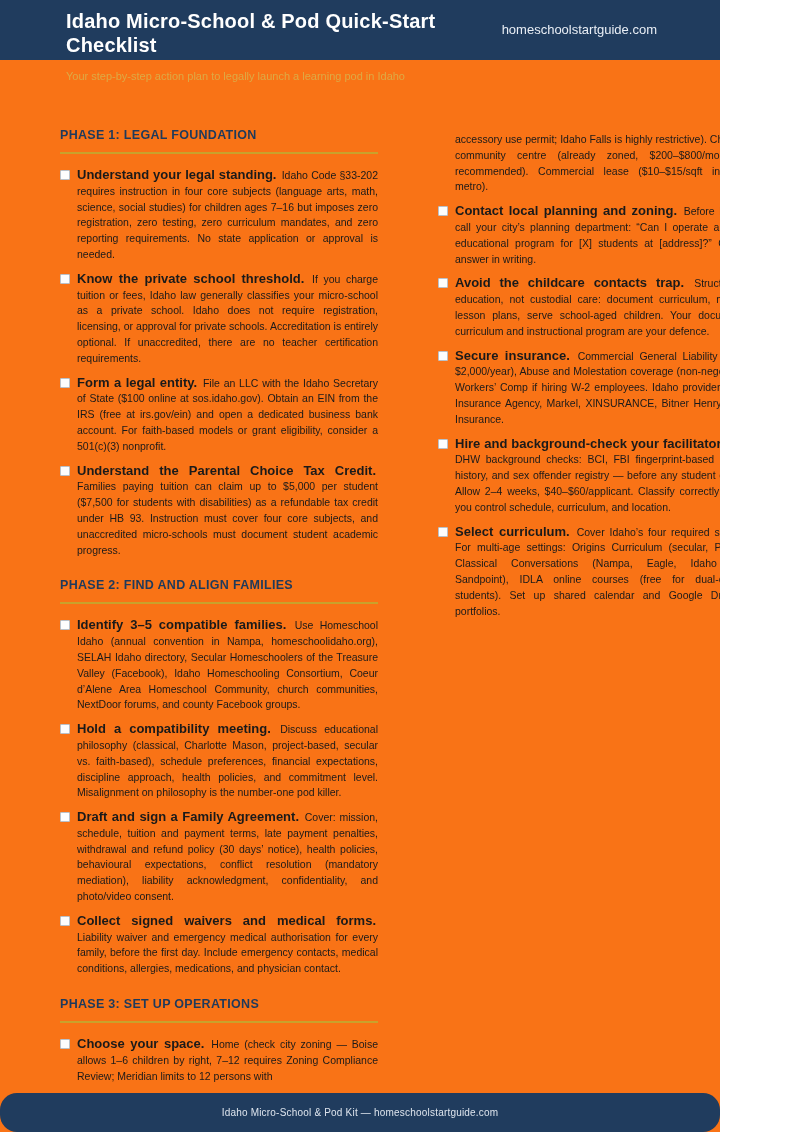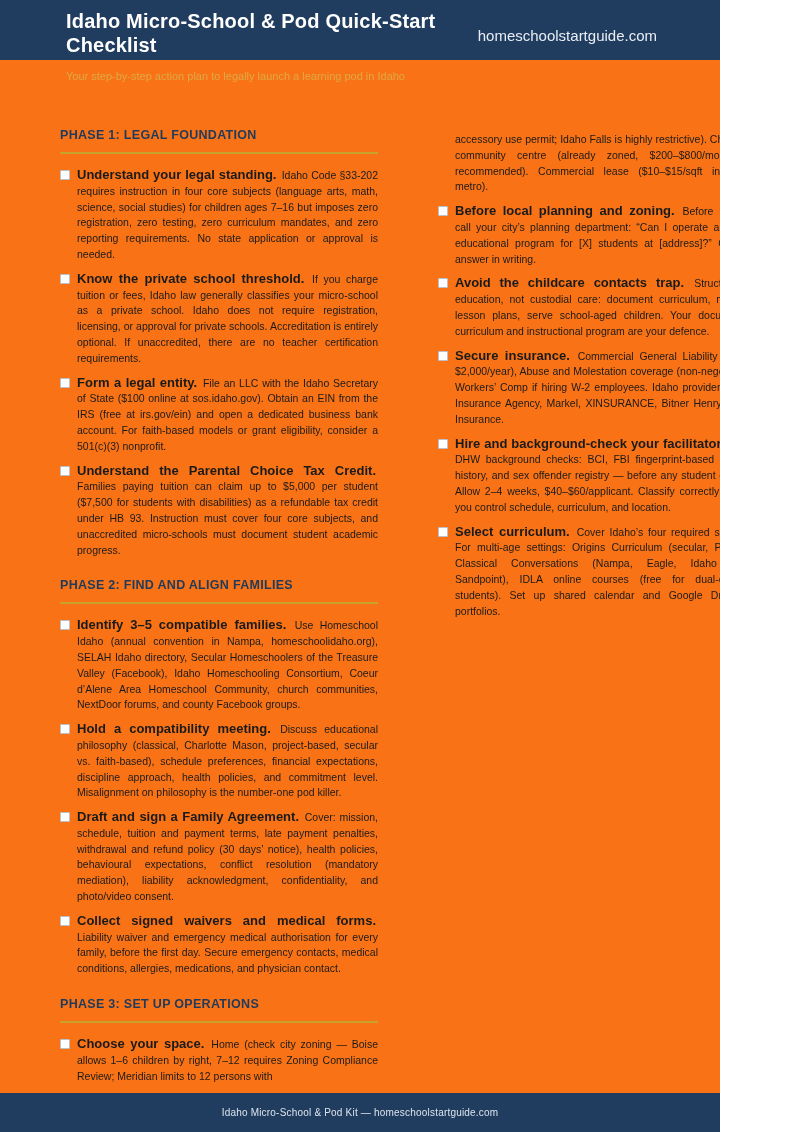--- a/index.html
+++ b/index.html
@@ -19,22 +19,22 @@
   }
   .banner-left { padding-top: 9px; }
   .page-title {
     margin: 0; font-size: 20px; line-height: 24px; font-weight: 700;
     color: #ffffff; letter-spacing: 0.2px;
   }
   .page-subtitle {
     margin-top: 12px; font-size: 11px; line-height: 14px; color: #ddaa45;
   }
   .site-domain {
-    align-self: flex-end; margin-bottom: 16px;
-    font-size: 15px; color: #e9eef5;
+    align-self: flex-end; margin-bottom: 23px;
+    font-size: 13px; color: #e9eef5;
   }
 
   
   .content {
     flex: 1 1 auto; box-sizing: border-box;
     padding: 68px 60px 0 60px;
     display: flex; gap: 60px; overflow: hidden;
   }
   .col { flex: 0 0 318px; width: 318px; }
 
@@ -58,21 +58,21 @@
     position: absolute; left: 0; top: 3px;
     width: 8px; height: 8px; background: #fdfdfd;
     border: 1px solid #b9c1ca; border-radius: 1px;
   }
   .item-title { font-weight: 700; font-size: 13px; padding-right: 2px; }
   .continuation { padding-left: 17px; }
 
   
   .bottom-banner {
     flex: 0 0 auto; height: 39px; background: #203c5e;
-    display: flex; align-items: center; justify-content: center;
+    display: flex; align-items: center; justify-content: center; border-radius: 17px;
   }
   .footer-text { font-size: 10px; color: #dde4ed; letter-spacing: 0.2px; }
 </style>
 </head>
 <body>
 
 <div class="page">
 
   <header class="top-banner">
     <div class="banner-left">
@@ -133,21 +133,21 @@
 
         <div class="item">
           <span class="checkbox"></span>
           <span class="item-title">Draft and sign a Family Agreement.</span>
           <span class="item-body">Cover: mission, schedule, tuition and payment terms, late payment penalties, withdrawal and refund policy (30 days’ notice), health policies, behavioural expectations, conflict resolution (mandatory mediation), liability acknowledgment, confidentiality, and photo/video consent.</span>
         </div>
 
         <div class="item">
           <span class="checkbox"></span>
           <span class="item-title">Collect signed waivers and medical forms.</span>
-          <span class="item-body">Liability waiver and emergency medical authorisation for every family, before the first day. Secure emergency contacts, medical conditions, allergies, medications, and physician contact.</span>
+          <span class="item-body">Liability waiver and emergency medical authorisation for every family, before the first day. Include emergency contacts, medical conditions, allergies, medications, and physician contact.</span>
         </div>
       </section>
 
       <section class="phase-section">
         <h2 class="phase-heading">PHASE 3: SET UP OPERATIONS</h2>
         <hr class="phase-rule">
 
         <div class="item">
           <span class="checkbox"></span>
           <span class="item-title">Choose your space.</span>
@@ -158,21 +158,21 @@
     </div>
 
     <div class="col">
 
       <div class="item continuation">
         <span class="item-body">accessory use permit; Idaho Falls is highly restrictive). Church or community centre (already zoned, $200–$800/month — recommended). Commercial lease ($10–$15/sqft in Boise metro).</span>
       </div>
 
       <div class="item">
         <span class="checkbox"></span>
-        <span class="item-title">Before local planning and zoning.</span>
+        <span class="item-title">Contact local planning and zoning.</span>
         <span class="item-body">Before hosting, call your city’s planning department: “Can I operate a private educational program for [X] students at [address]?” Get the answer in writing.</span>
       </div>
 
       <div class="item">
         <span class="checkbox"></span>
         <span class="item-title">Avoid the childcare contacts trap.</span>
         <span class="item-body">Structure as education, not custodial care: document curriculum, maintain lesson plans, serve school-aged children. Your documented curriculum and instructional program are your defence.</span>
       </div>
 
       <div class="item">

